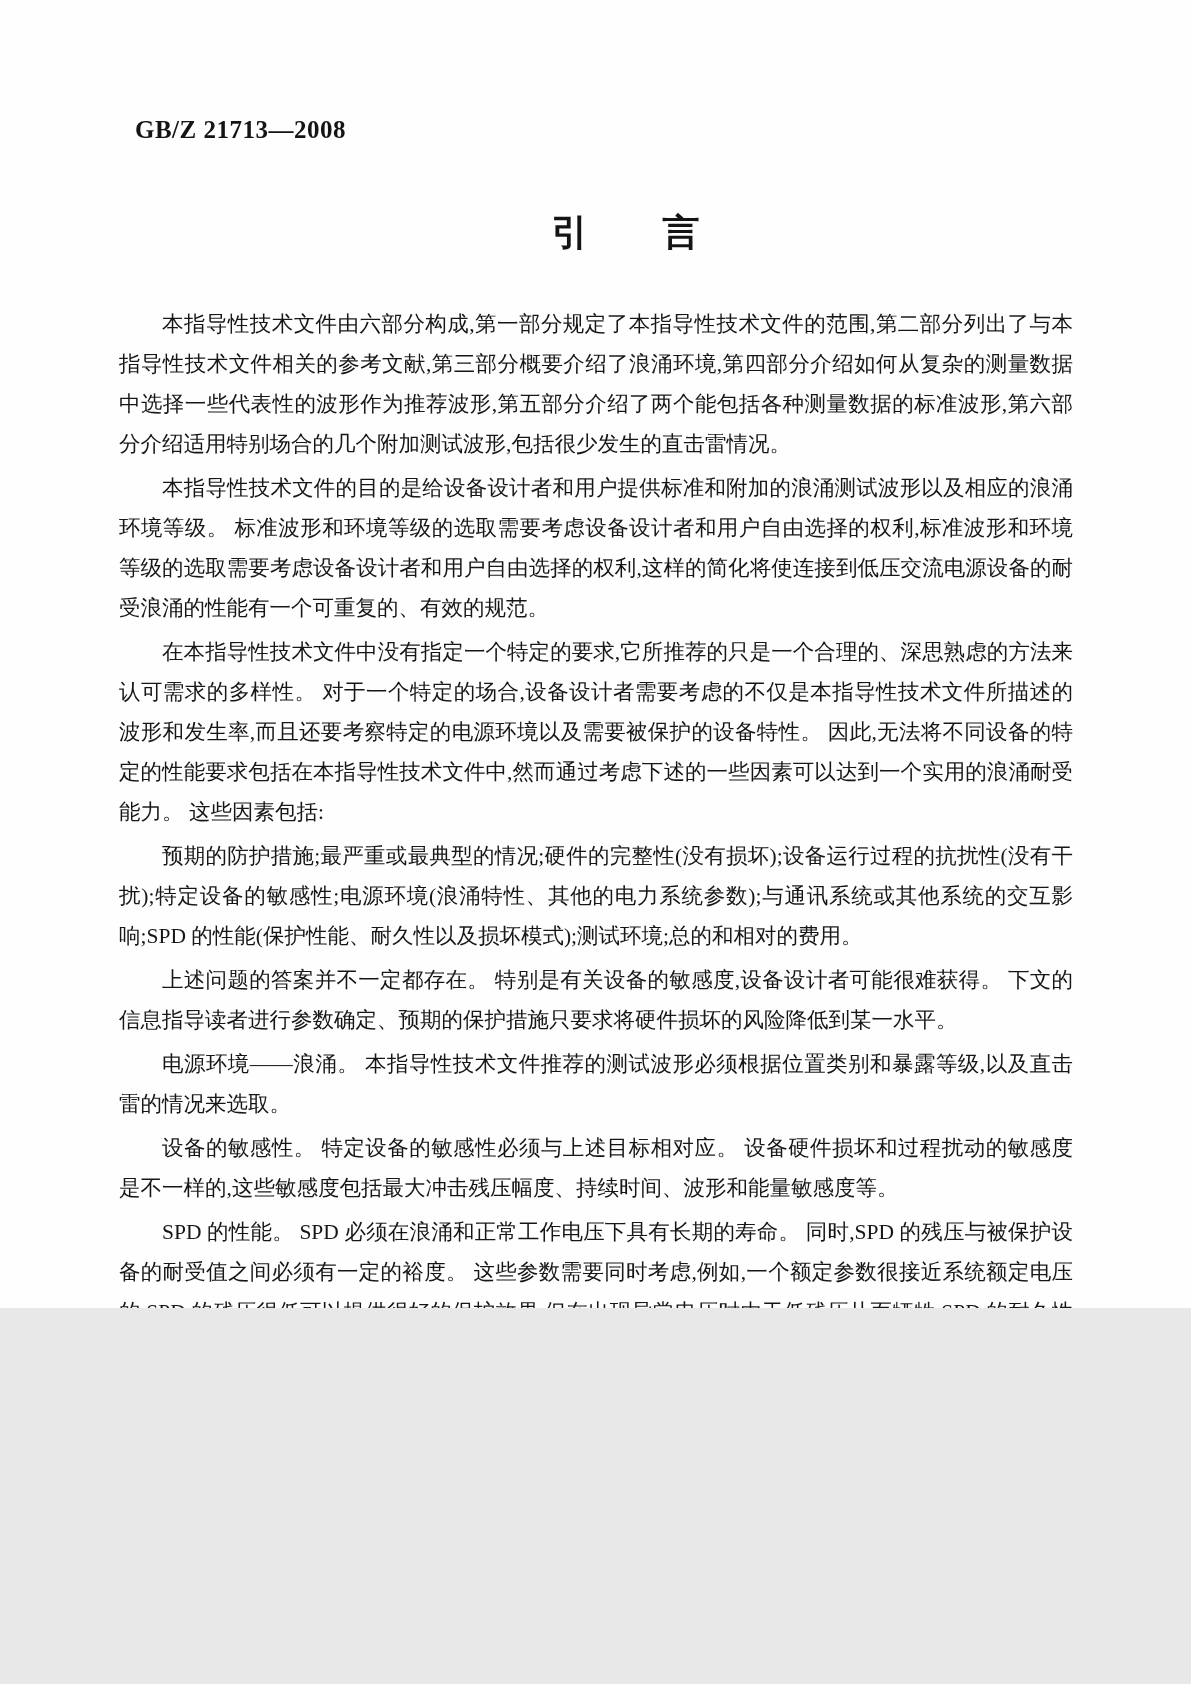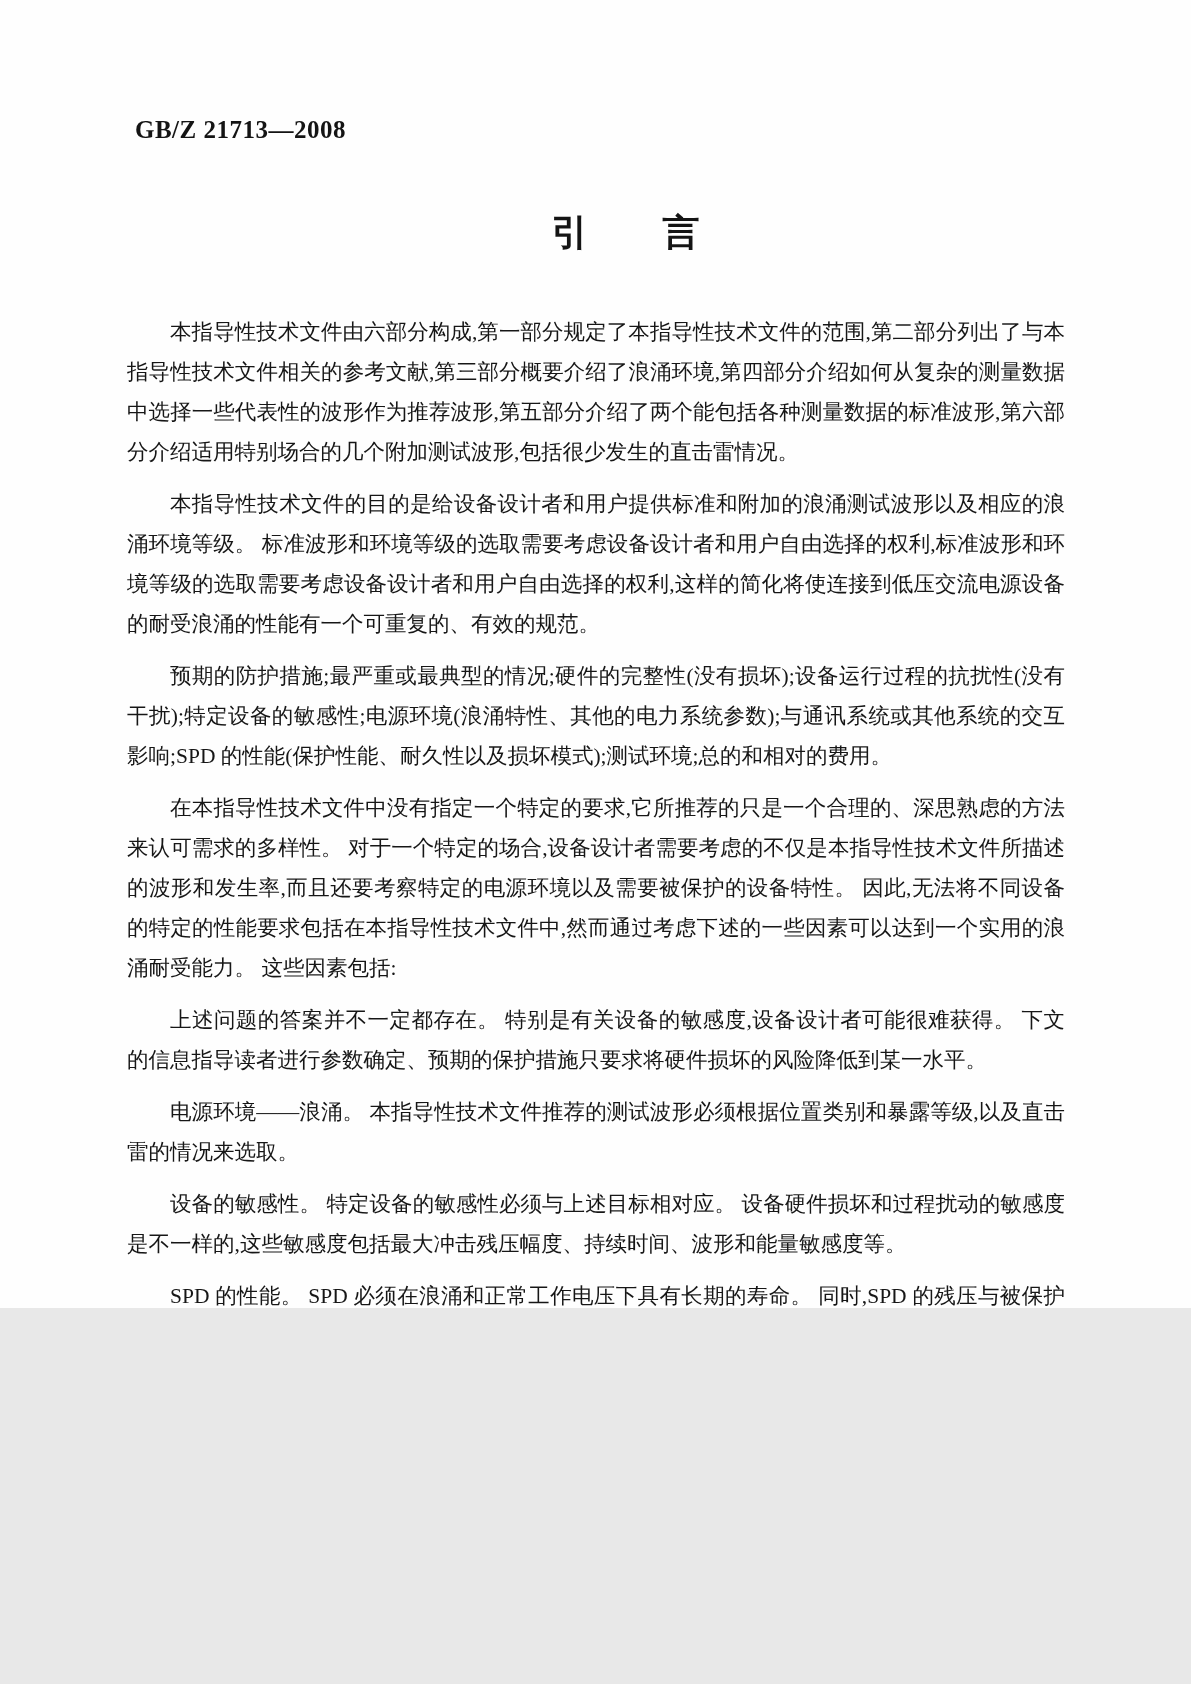--- a/index.html
+++ b/index.html
@@ -43,21 +43,21 @@
     position: absolute;
     left: 115px;
     top: 300px;
     width: 962px;
     font-size: 21.5px;
     line-height: 40px;
     text-align: justify;
     color: #161616;
   }
   .doc-body p {
-    margin: 12px;
+    margin: 4px;
     padding: 0;
     text-indent: 2em;
   }
   .page-number {
     position: absolute;
     left: 133px;
     top: 1522px;
     font-size: 21px;
     color: #161616;
   }
@@ -67,22 +67,22 @@
 
 <div class="page">
 
   <div class="doc-code">GB/Z 21713—2008</div>
 
   <div class="doc-title">引　　言</div>
 
   <div class="doc-body">
     <p>本指导性技术文件由六部分构成,第一部分规定了本指导性技术文件的范围,第二部分列出了与本指导性技术文件相关的参考文献,第三部分概要介绍了浪涌环境,第四部分介绍如何从复杂的测量数据中选择一些代表性的波形作为推荐波形,第五部分介绍了两个能包括各种测量数据的标准波形,第六部分介绍适用特别场合的几个附加测试波形,包括很少发生的直击雷情况。</p>
     <p>本指导性技术文件的目的是给设备设计者和用户提供标准和附加的浪涌测试波形以及相应的浪涌环境等级。 标准波形和环境等级的选取需要考虑设备设计者和用户自由选择的权利,标准波形和环境等级的选取需要考虑设备设计者和用户自由选择的权利,这样的简化将使连接到低压交流电源设备的耐受浪涌的性能有一个可重复的、有效的规范。</p>
+    <p>在本指导性技术文件中没有指定一个特定的要求,它所推荐的只是一个合理的、深思熟虑的方法来认可需求的多样性。 对于一个特定的场合,设备设计者需要考虑的不仅是本指导性技术文件所描述的波形和发生率,而且还要考察特定的电源环境以及需要被保护的设备特性。 因此,无法将不同设备的特定的性能要求包括在本指导性技术文件中,然而通过考虑下述的一些因素可以达到一个实用的浪涌耐受能力。 这些因素包括:</p>
     <p>预期的防护措施;最严重或最典型的情况;硬件的完整性(没有损坏);设备运行过程的抗扰性(没有干扰);特定设备的敏感性;电源环境(浪涌特性、其他的电力系统参数);与通讯系统或其他系统的交互影响;SPD 的性能(保护性能、耐久性以及损坏模式);测试环境;总的和相对的费用。</p>
-    <p>在本指导性技术文件中没有指定一个特定的要求,它所推荐的只是一个合理的、深思熟虑的方法来认可需求的多样性。 对于一个特定的场合,设备设计者需要考虑的不仅是本指导性技术文件所描述的波形和发生率,而且还要考察特定的电源环境以及需要被保护的设备特性。 因此,无法将不同设备的特定的性能要求包括在本指导性技术文件中,然而通过考虑下述的一些因素可以达到一个实用的浪涌耐受能力。 这些因素包括:</p>
     <p>上述问题的答案并不一定都存在。 特别是有关设备的敏感度,设备设计者可能很难获得。 下文的信息指导读者进行参数确定、预期的保护措施只要求将硬件损坏的风险降低到某一水平。</p>
     <p>电源环境——浪涌。 本指导性技术文件推荐的测试波形必须根据位置类别和暴露等级,以及直击雷的情况来选取。</p>
     <p>设备的敏感性。 特定设备的敏感性必须与上述目标相对应。 设备硬件损坏和过程扰动的敏感度是不一样的,这些敏感度包括最大冲击残压幅度、持续时间、波形和能量敏感度等。</p>
     <p>SPD 的性能。 SPD 必须在浪涌和正常工作电压下具有长期的寿命。 同时,SPD 的残压与被保护设备的耐受值之间必须有一定的裕度。 这些参数需要同时考虑,例如,一个额定参数很接近系统额定电压的 SPD 的残压很低可以提供很好的保护效果,但在出现异常电压时由于低残压从而牺牲 SPD 的耐久性或总体性能,这是不可接受的。</p>
   </div>
 
   <div class="page-number">Ⅱ</div>
 
 </div>
 

